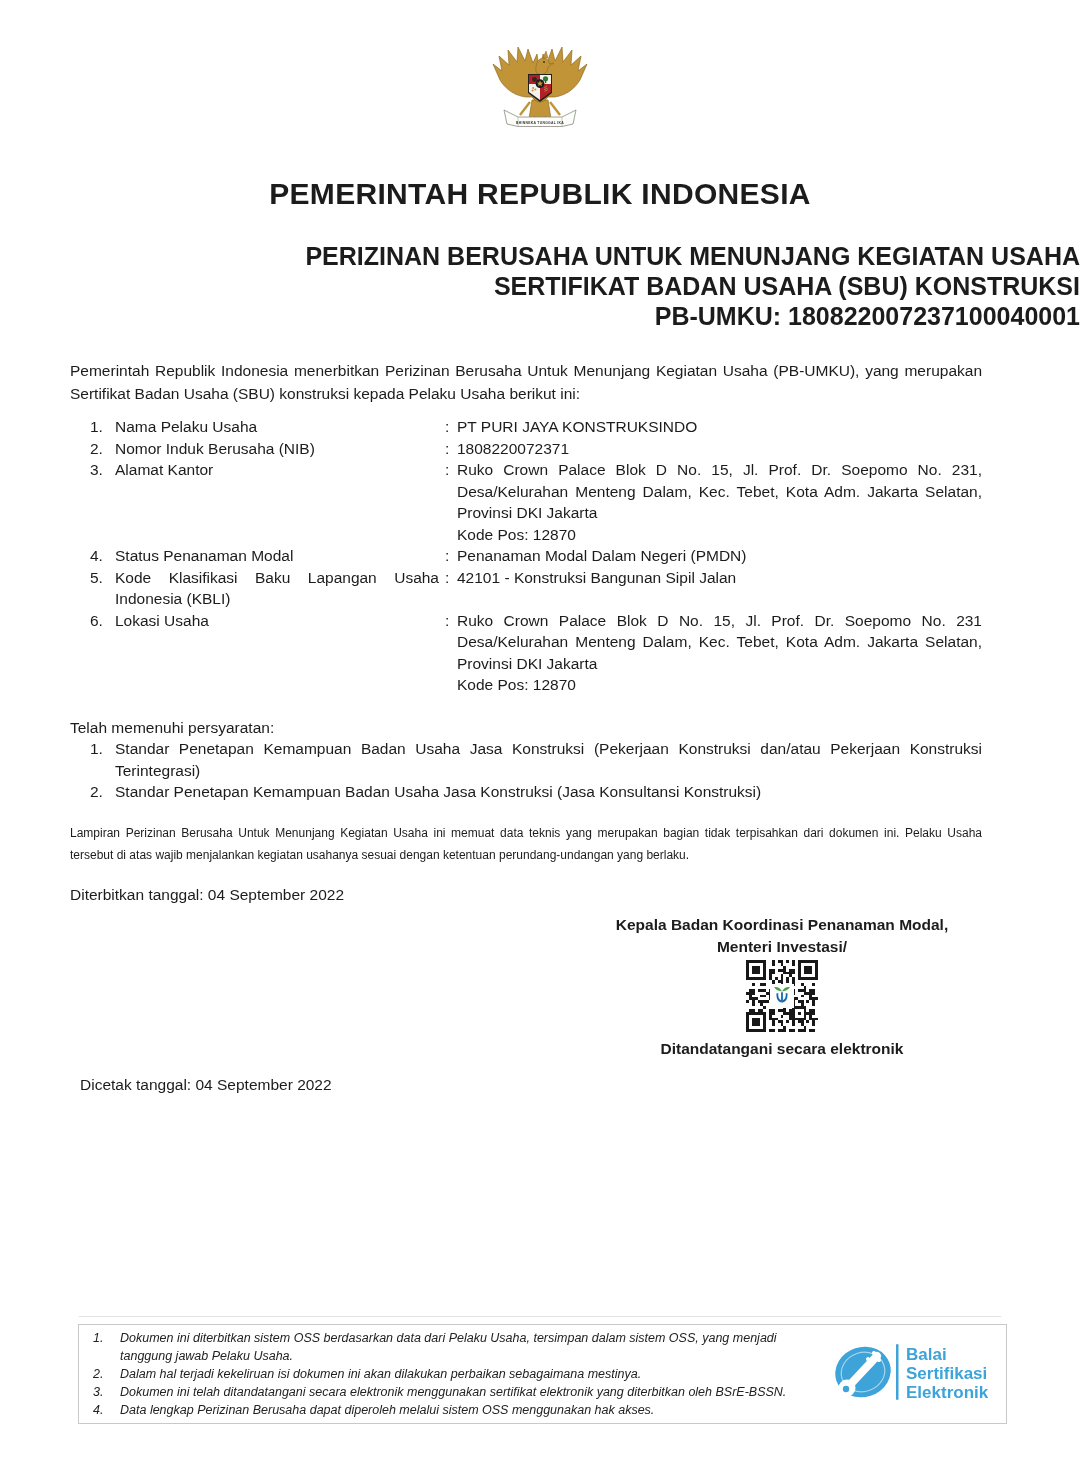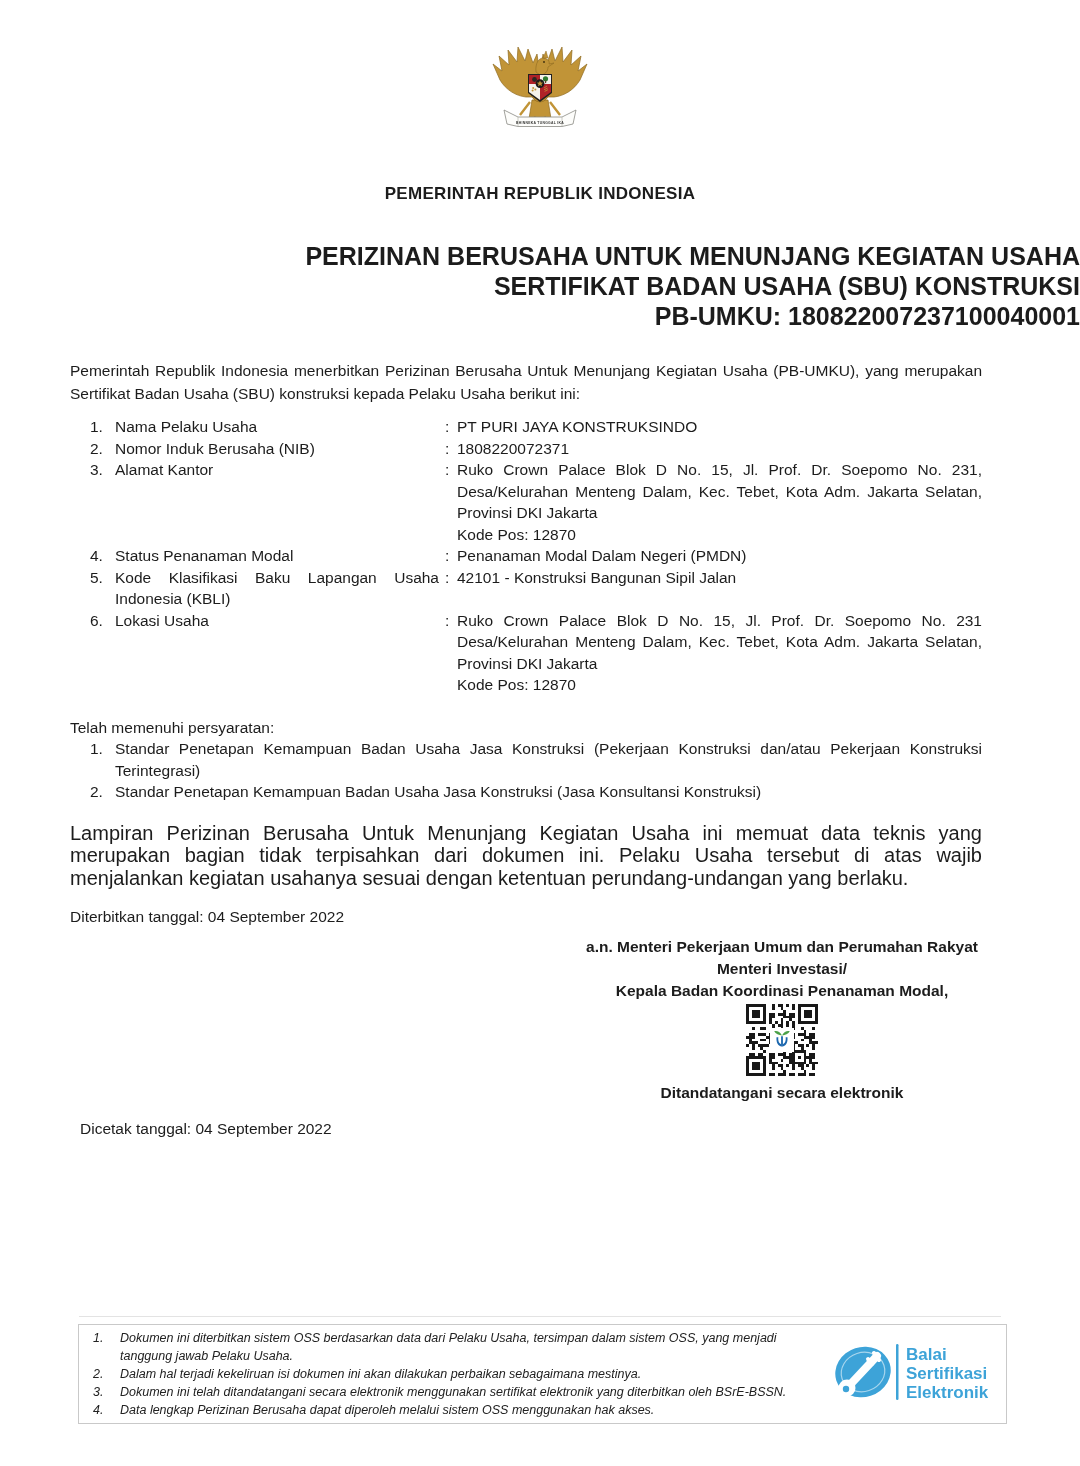--- a/index.html
+++ b/index.html
@@ -2,36 +2,36 @@
 <html><head>
 <meta charset="utf-8">
 <style>
   html,body{margin:0;padding:0;background:#ffffff;}
   .page{
     position:relative;width:1080px;height:1466px;background:#ffffff;
     font-family:"Liberation Sans", sans-serif;color:#1c1c1c;overflow:hidden;
     margin:0 auto;
   }
   .emblem{width:100px;height:102px;margin:30px auto 0;}
-  .gov{margin-top:48px;text-align:center;font-weight:bold;font-size:17px;line-height:28px;letter-spacing:.3px;}
+  .gov{margin-top:48px;text-align:center;font-weight:bold;font-size:30px;line-height:28px;letter-spacing:.3px;}
   .titles{margin-top:33px;text-align:right;font-weight:bold;font-size:25px;line-height:30px;}
   .content{position:absolute;left:70px;width:912px;top:334px;}
   .intro{margin:26px 0 0 0;font-size:15.5px;line-height:22.5px;text-align:justify;}
   .details{margin-top:11px;font-size:15.5px;line-height:21.5px;}
   .d-row{display:flex;padding-left:20px;}
   .d-no{width:25px;flex:none;}
   .d-label{width:330px;flex:none;text-align:justify;padding-right:6px;box-sizing:border-box;}
   .d-val{flex:1;display:flex;min-width:0;}
   .d-colon{width:12px;flex:none;}
   .d-vtext{flex:1;text-align:justify;white-space:pre-line;min-width:0;}
   .req-head{margin-top:21px;font-size:15.5px;line-height:21.5px;}
   .req-row{display:flex;padding-left:20px;font-size:15.5px;line-height:21.5px;}
   .req-no{width:25px;flex:none;}
   .req-text{flex:1;text-align:justify;}
-  .closing{margin:19px 0 17px 0;font-size:20px;line-height:22.5px;text-align:justify;}
+  .closing{margin:19px 0 17px 0;font-size:12px;line-height:22.5px;text-align:justify;}
   .issued{margin-top:12px;font-size:15.5px;line-height:22px;}
   .signature{margin:8px 0 0 auto;width:400px;text-align:center;font-weight:bold;font-size:15.5px;line-height:22px;}
   .qr-wrap{position:relative;width:72px;height:72px;margin:2px auto 0;}
   .qr-wrap svg.qr{display:block;fill:#181818;}
   .qr-logo{position:absolute;left:50%;top:50%;width:24px;height:24px;margin:-12px 0 0 -12px;background:#fff;display:flex;align-items:center;justify-content:center;}
   .signed-note{margin-top:6px;}
   .printed{margin-top:16px;padding-left:10px;font-size:15.5px;}
   .pre-rule{position:absolute;left:79px;right:79px;top:1316px;border-top:1px solid #e3e3e3;}
   .footer-box{
     position:absolute;left:78px;right:73px;top:1324px;height:100px;
@@ -164,23 +164,22 @@
         <div class="req-no">2.</div>
         <div class="req-text">Standar Penetapan Kemampuan Badan Usaha Jasa Konstruksi (Jasa Konsultansi Konstruksi)</div>
       </div>
     </div>
 
     <p class="closing">Lampiran Perizinan Berusaha Untuk Menunjang Kegiatan Usaha ini memuat data teknis yang merupakan bagian tidak terpisahkan dari dokumen ini. Pelaku Usaha tersebut di atas wajib menjalankan kegiatan usahanya sesuai dengan ketentuan perundang-undangan yang berlaku.</p>
 
     <div class="issued">Diterbitkan tanggal: 04 September 2022</div>
 
     <div class="signature">
-      <div>a.n. Menteri Pekerjaan Umum dan Perumahan Rakyat</div>
+      <div>Kepala Badan Koordinasi Penanaman Modal,</div>
       <div>Menteri Investasi/</div>
-      <div>Kepala Badan Koordinasi Penanaman Modal,</div>
       <div class="qr-wrap">
         <svg class="qr" viewBox="0 0 25 25" width="72" height="72" shape-rendering="crispEdges">
             <rect x="0" y="0" width="1" height="1"></rect>
             <rect x="1" y="0" width="1" height="1"></rect>
             <rect x="2" y="0" width="1" height="1"></rect>
             <rect x="3" y="0" width="1" height="1"></rect>
             <rect x="4" y="0" width="1" height="1"></rect>
             <rect x="5" y="0" width="1" height="1"></rect>
             <rect x="6" y="0" width="1" height="1"></rect>
             <rect x="9" y="0" width="1" height="1"></rect>

